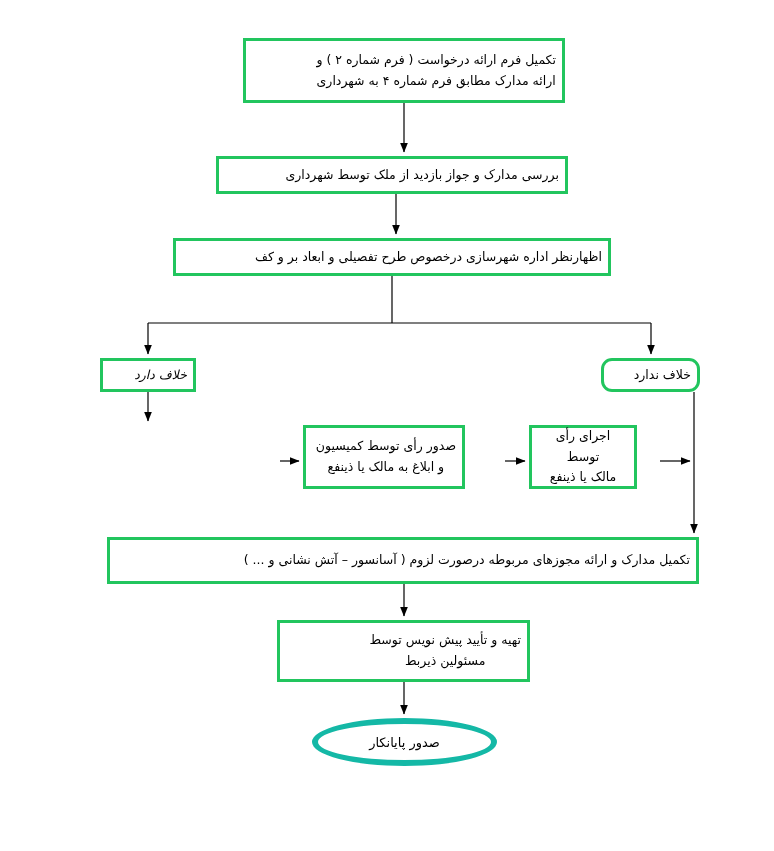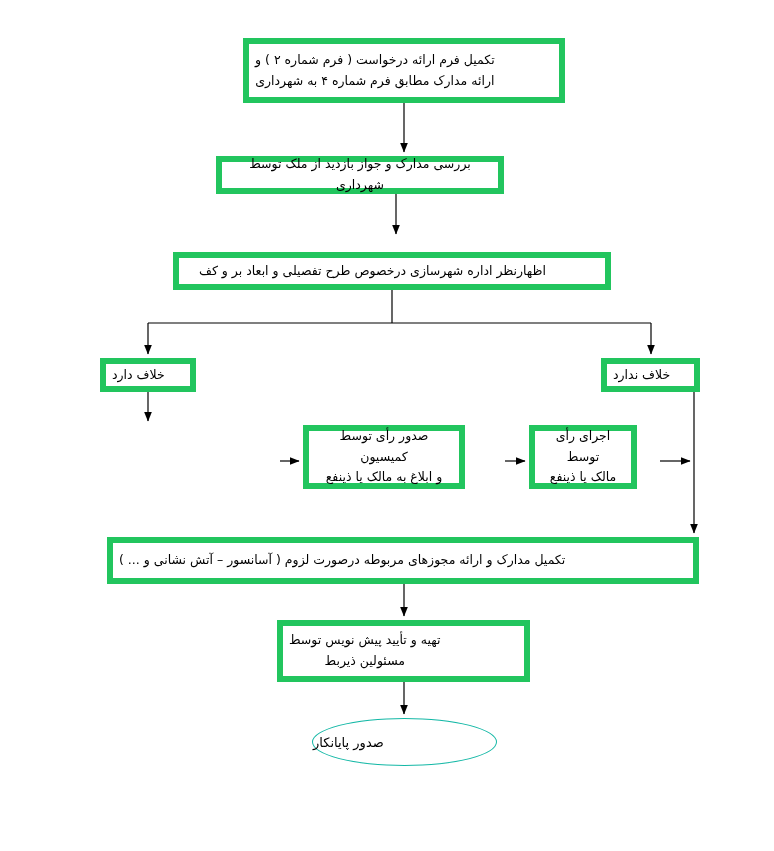--- a/index.html
+++ b/index.html
@@ -13,42 +13,42 @@
   #canvas {
     position: relative;
     width: 774px;
     height: 851px;
     background: #ffffff;
     overflow: hidden;
   }
   .node {
     position: absolute;
     box-sizing: border-box;
-    border: 6px solid #22c55e;
+    border: 3px solid #22c55e;
     background: #ffffff;
     display: flex;
     align-items: center;
-    justify-content: flex-end;
+    justify-content: flex-start;
     text-align: center;
     direction: rtl;
     font-size: 12.5px;
     line-height: 1.65;
     color: #000000;
     padding: 3px 6px;
     white-space: pre-line;
   }
   .terminal {
     position: absolute;
     box-sizing: border-box;
-    border: 1px solid #14b8a6;
+    border: 6px solid #14b8a6;
     border-radius: 50%;
     background: #ffffff;
     display: flex;
     align-items: center;
-    justify-content: flex-end;
+    justify-content: center;
     text-align: center;
     direction: rtl;
     font-size: 13px;
     color: #000000;
   }
   svg.edges {
     position: absolute;
     left: 0;
     top: 0;
     width: 774px;
@@ -110,33 +110,33 @@
     <g>
       <line x1="404" y1="682" x2="404" y2="714" stroke="#000000" stroke-width="1.2" marker-end="url(#arrow)"></line>
     </g>
   </svg>
 
   <div class="node" style="left:243px; top:38px; width:322px; height:65px;">
     <span>تکمیل فرم ارائه درخواست ( فرم شماره ۲ ) و
 ارائه مدارک مطابق فرم شماره ۴ به شهرداری</span>
   </div>
 
-  <div class="node" style="left:216px; top:156px; width:288px; height:38px;">
+  <div class="node" style="left:216px; top:156px; width:352px; height:38px;">
     <span>بررسی مدارک و جواز بازدید از ملک توسط شهرداری</span>
   </div>
 
-  <div class="node" style="left:173px; top:252px; width:438px; height:38px;padding-left:20px;">
+  <div class="node" style="left:173px; top:238px; width:438px; height:38px;padding-left:20px;">
     <span>اظهارنظر اداره شهرسازی درخصوص طرح تفصیلی و ابعاد بر و کف</span>
   </div>
 
-  <div class="node" style="left:100px; top:358px; width:96px; height:34px;">
+  <div class="node" style="left:100px; top:358px; width:96px; height:34px;font-style:italic;">
     <span>خلاف دارد</span>
   </div>
 
-  <div class="node" style="left:601px; top:358px; width:99px; height:34px;">
+  <div class="node" style="left:601px; top:358px; width:99px; height:34px;border-radius:11px;">
     <span>خلاف ندارد</span>
   </div>
 
 
   <div class="node" style="left:303px; top:425px; width:162px; height:64px;">
     <span>صدور رأی توسط کمیسیون
 و ابلاغ به مالک یا ذینفع</span>
   </div>
 
   <div class="node" style="left:529px; top:425px; width:108px; height:64px;">

